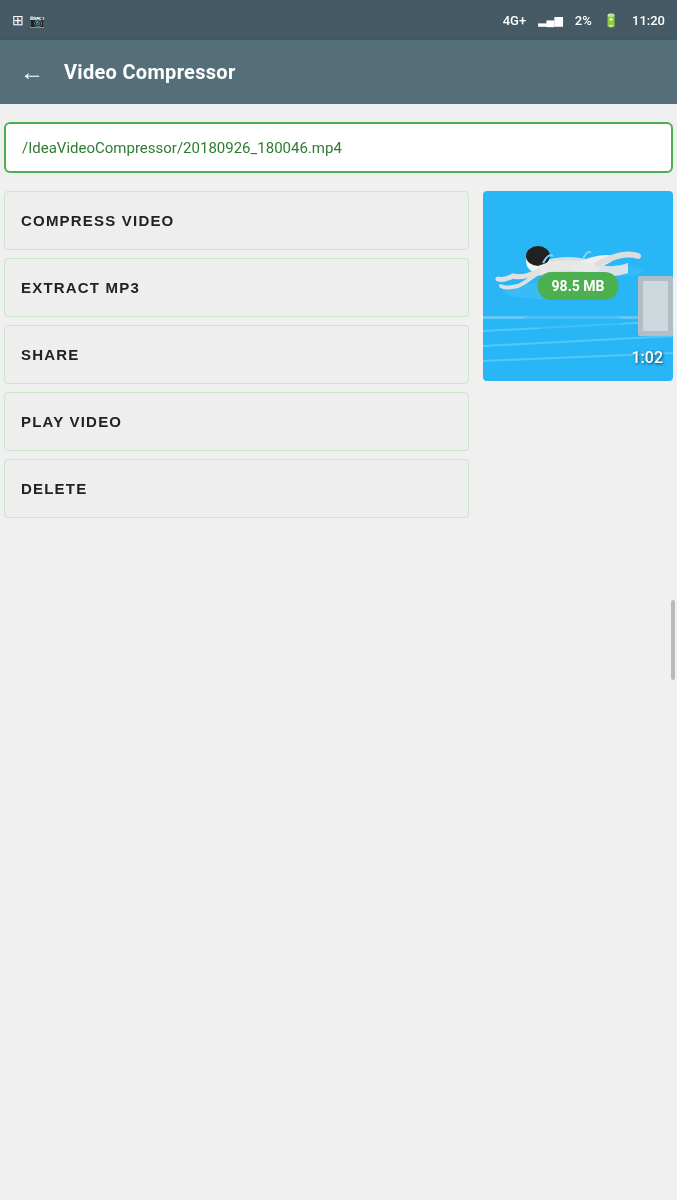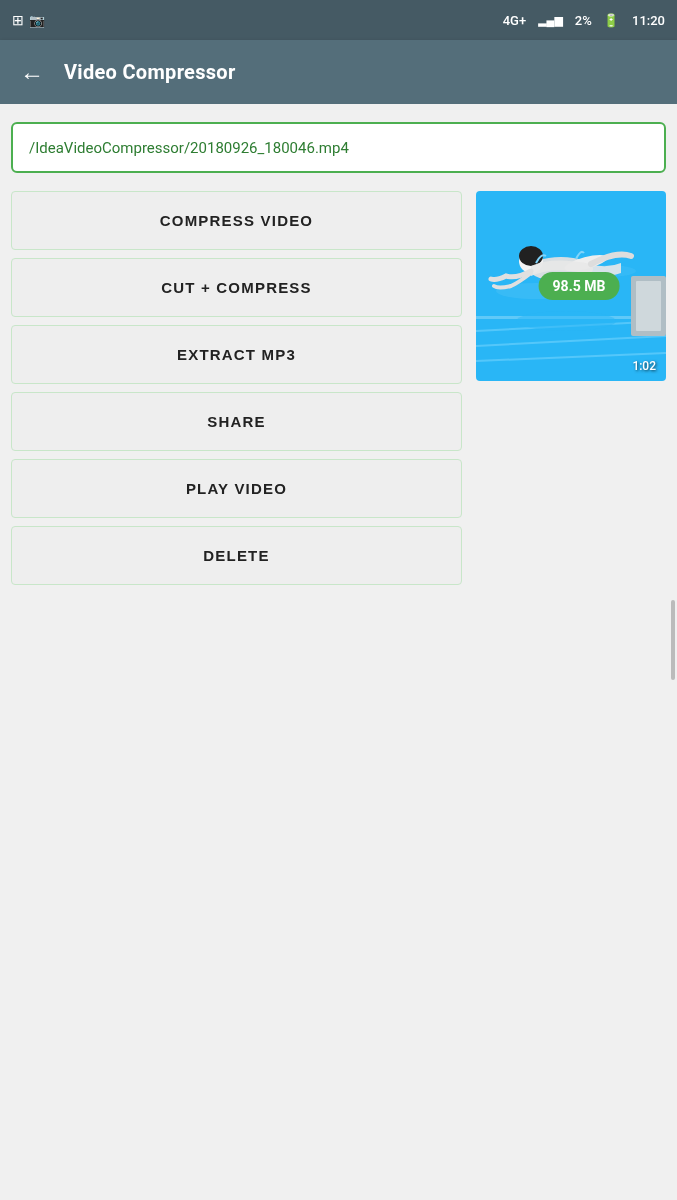--- a/index.html
+++ b/index.html
@@ -55,21 +55,21 @@
     .app-title {
       color: #ffffff;
       font-size: 20px;
       font-weight: bold;
       letter-spacing: 0.3px;
     }
 
     
     .main-content {
       background: #f0f0f0;
-      padding: 18px 11px;
+      padding: 18px 4px;
       min-height: 1096px;
     }
 
     
     .file-path-container {
       border: 2px solid #4caf50;
       border-radius: 6px;
       padding: 14px 16px;
       background: white;
       margin-bottom: 18px;
@@ -93,21 +93,21 @@
       display: flex;
       flex-direction: column;
       gap: 8px;
     }
 
     .action-btn {
       background: #eeeeee;
       border: 1.5px solid #c8e6c9;
       border-radius: 4px;
       padding: 20px 16px;
-      text-align: center;
+      text-align: left;
       font-size: 15px;
       font-weight: 600;
       letter-spacing: 1.2px;
       color: #222;
       cursor: pointer;
       width: 100%;
       text-transform: uppercase;
     }
 
     
@@ -134,29 +134,28 @@
       top: 50%;
       left: 50%;
       transform: translate(-50%, -50%);
       background: #4caf50;
       color: white;
       font-size: 14px;
       font-weight: bold;
       padding: 6px 14px;
       border-radius: 20px;
       white-space: nowrap;
-      margin-left: 8px;
     }
 
     .duration-label {
       position: absolute;
-      bottom: 8px;
+      bottom: 14px;
       right: 10px;
       color: white;
-      font-size: 12px;
+      font-size: 16px;
       font-weight: 500;
       text-shadow: 1px 1px 3px rgba(0,0,0,0.7);
     }
 
     
     .scrollbar-hint {
       position: fixed;
       right: 2px;
       top: 600px;
       width: 4px;
@@ -191,21 +190,20 @@
 
   <div class="file-path-container">
     <span class="file-path-text">/IdeaVideoCompressor/20180926_180046.mp4</span>
   </div>
 
   <div class="content-row">
 
     <div class="buttons-col">
 
       <button class="action-btn">COMPRESS VIDEO</button>
-      <button class="action-btn">CUT + COMPRESS</button>
       <button class="action-btn">EXTRACT MP3</button>
       <button class="action-btn">SHARE</button>
       <button class="action-btn">PLAY VIDEO</button>
       <button class="action-btn">DELETE</button>
 
     </div>
 
     <div class="thumbnail-col">
       <div class="thumbnail-wrapper">
         

